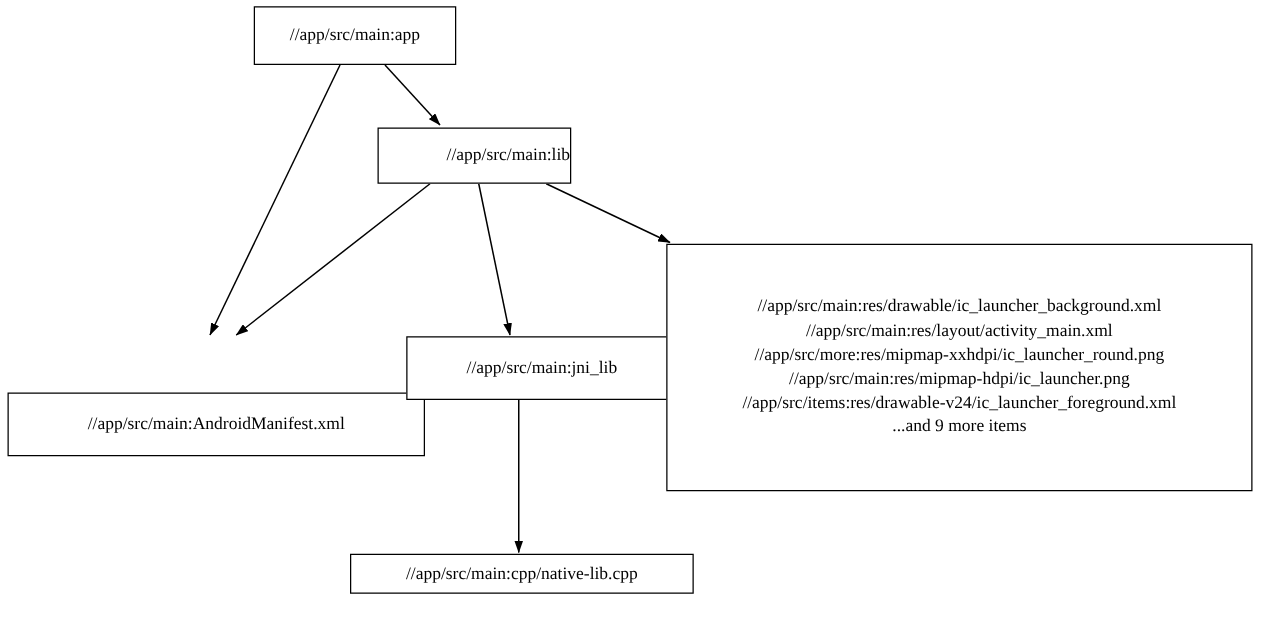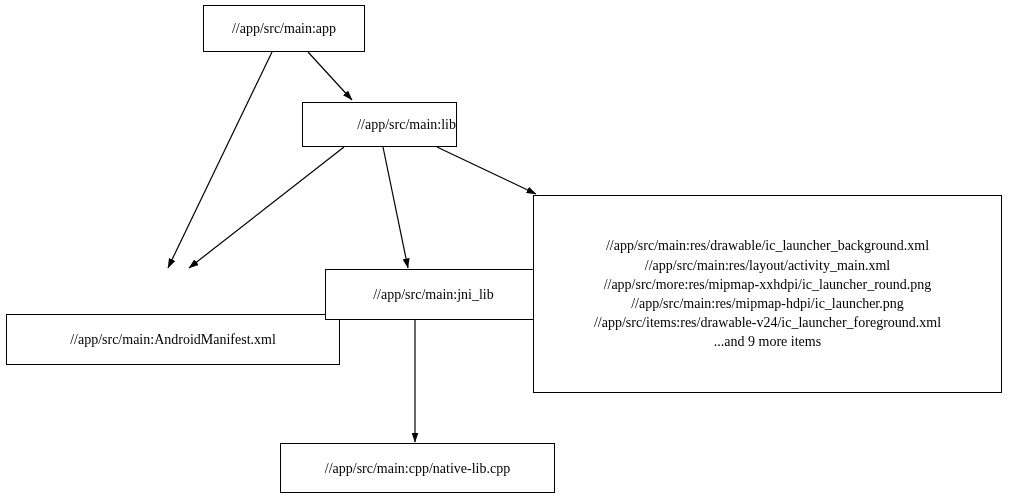--- a/index.html
+++ b/index.html
@@ -32,21 +32,21 @@
     font-size: 14px;
     line-height: 19px;
     white-space: nowrap;
   }
   .node-app       { left: 203px; top: 5px;   width: 162px; height: 47px; }
   .node-lib       { left: 302px; top: 102px; width: 155px; height: 45px; justify-content: flex-end; }
   .node-manifest  { left: 6px;   top: 269px; width: 334px; height: 51px; margin-top: 45px; }
   .node-jni-lib   { left: 325px; top: 269px; width: 217px; height: 51px; }
   .node-resources { left: 533px; top: 195px; width: 469px; height: 198px;
                     flex-direction: column; justify-content: center; }
-  .node-native    { left: 280px; top: 443px; width: 275px; height: 50px; }
+  .node-native    { left: 280px; top: 443px; width: 275px; height: 32px; }
   .res-line { display: block; line-height: 19.2px; }
 </style>
 </head>
 <body>
 
 <div class="canvas">
 
   <svg class="edges" width="1018" height="496" viewBox="0 0 1018 496" xmlns="http://www.w3.org/2000/svg">
     <defs>
       <marker id="arrow" viewBox="0 0 10 7" refX="9.5" refY="3.5" markerWidth="10" markerHeight="7" markerUnits="userSpaceOnUse" orient="auto">

